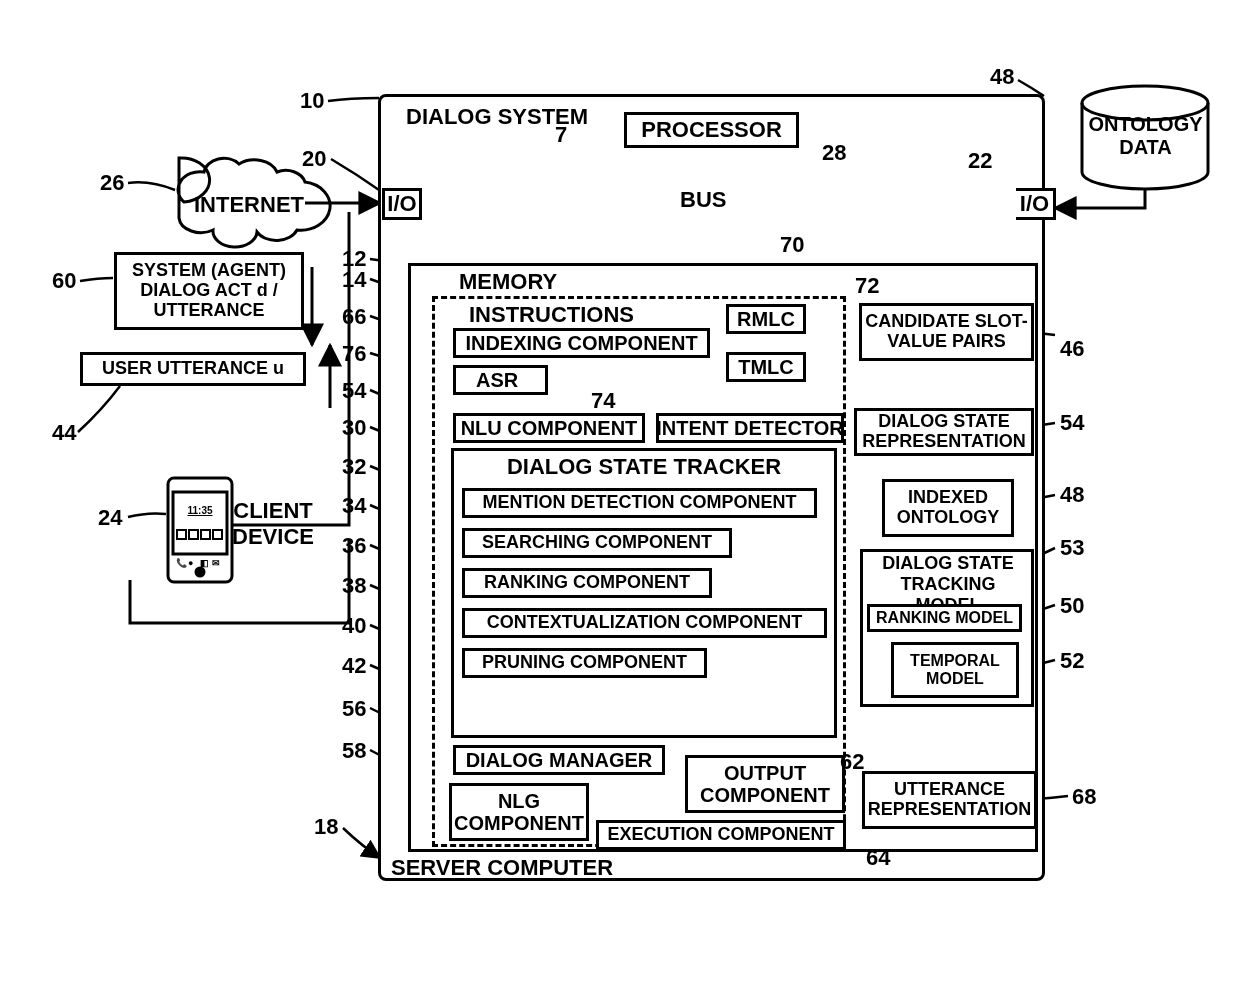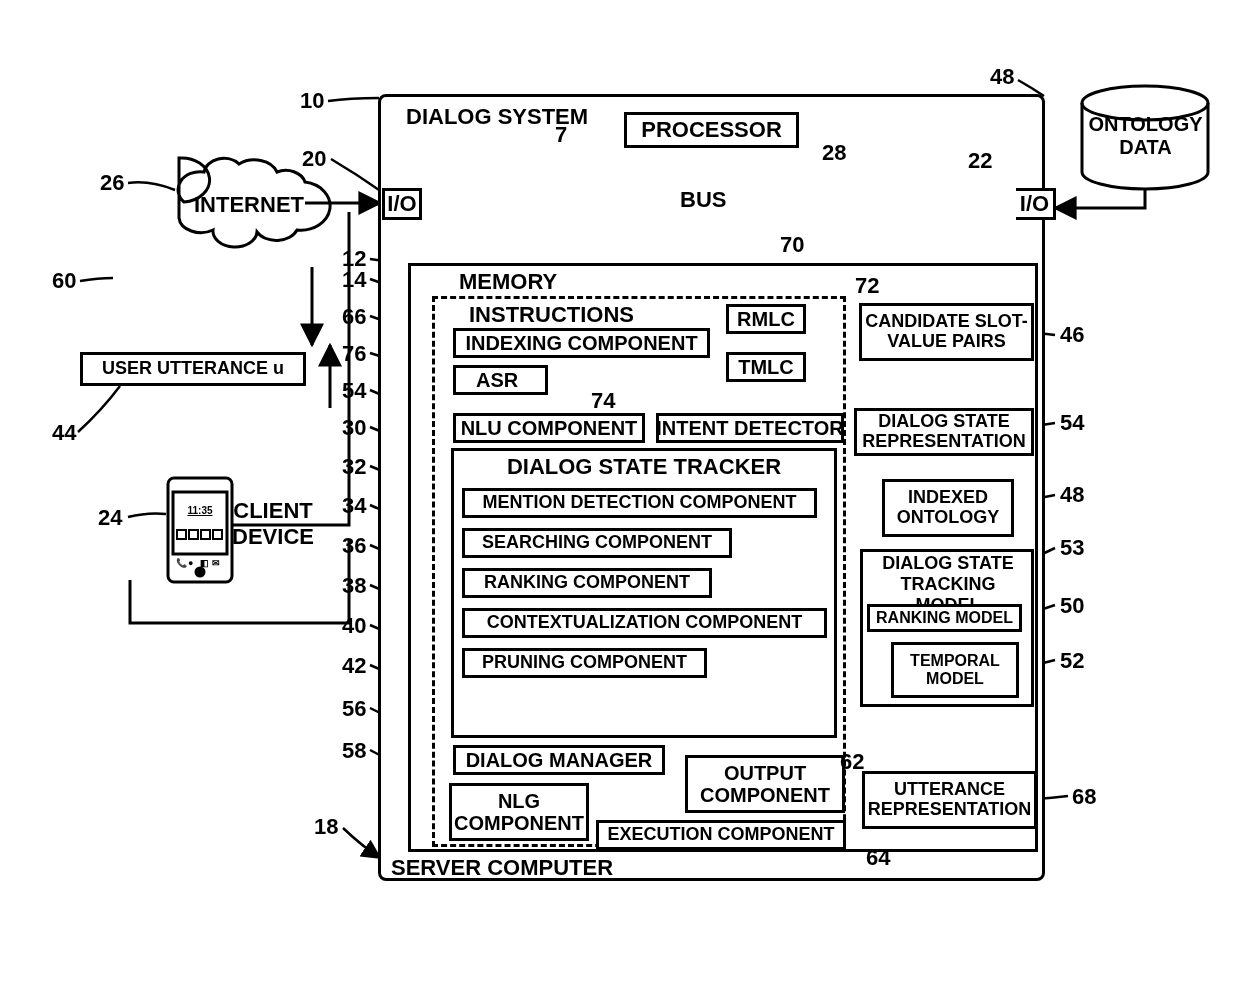--- a/index.html
+++ b/index.html
@@ -197,20 +197,21 @@
 
   <div class="box fs18" style="left:859px;top:303px;width:175px;height:58px;">CANDIDATE SLOT-VALUE PAIRS</div>
   <div class="box fs18" style="left:854px;top:408px;width:180px;height:48px;">DIALOG STATE REPRESENTATION</div>
   <div class="box fs18" style="left:882px;top:479px;width:132px;height:58px;">INDEXED ONTOLOGY</div>
   <div class="box" style="left:860px;top:549px;width:174px;height:158px;display:block;"></div>
   <div class="label fs18" style="left:870px;top:553px;width:156px;text-align:center;">DIALOG STATE TRACKING MODEL</div>
   <div class="box fs16 nowrap" style="left:867px;top:604px;width:155px;height:28px;">RANKING MODEL</div>
   <div class="box fs16" style="left:891px;top:642px;width:128px;height:56px;">TEMPORAL MODEL</div>
   <div class="box fs18" style="left:862px;top:771px;width:175px;height:58px;">UTTERANCE REPRESENTATION</div>
 
+  <div class="box fs18" style="left:114px;top:252px;width:190px;height:78px;">SYSTEM (AGENT) DIALOG ACT d / UTTERANCE</div>
   <div class="box fs18 nowrap" style="left:80px;top:352px;width:226px;height:34px;">USER UTTERANCE u</div>
   <div class="label fs22" style="left:194px;top:192px;">INTERNET</div>
   <div class="label fs22" style="left:228px;top:498px;width:90px;text-align:center;">CLIENT DEVICE</div>
   <div class="label fs20" style="left:1088px;top:113px;width:115px;text-align:center;">ONTOLOGY DATA</div>
 
   <div class="label fs22" style="left:300px;top:88px;">10</div>
   <div class="label fs22" style="left:302px;top:146px;">20</div>
   <div class="label fs22" style="left:100px;top:170px;">26</div>
   <div class="label fs22" style="left:52px;top:268px;">60</div>
   <div class="label fs22" style="left:52px;top:420px;">44</div>
@@ -233,21 +234,21 @@
 
   <div class="label fs22" style="left:555px;top:122px;">7</div>
   <div class="label fs22" style="left:822px;top:140px;">28</div>
   <div class="label fs22" style="left:968px;top:148px;">22</div>
   <div class="label fs22" style="left:990px;top:64px;">48</div>
 
   <div class="label fs22" style="left:780px;top:232px;">70</div>
   <div class="label fs22" style="left:855px;top:273px;">72</div>
   <div class="label fs22" style="left:591px;top:388px;">74</div>
 
-  <div class="label fs22" style="left:1060px;top:322px;">46</div>
+  <div class="label fs22" style="left:1060px;top:336px;">46</div>
   <div class="label fs22" style="left:1060px;top:410px;">54</div>
   <div class="label fs22" style="left:1060px;top:482px;">48</div>
   <div class="label fs22" style="left:1060px;top:535px;">53</div>
   <div class="label fs22" style="left:1060px;top:593px;">50</div>
   <div class="label fs22" style="left:1060px;top:648px;">52</div>
   <div class="label fs22" style="left:1072px;top:784px;">68</div>
   <div class="label fs22" style="left:840px;top:749px;">62</div>
   <div class="label fs22" style="left:866px;top:845px;">64</div>
 
 </div>

